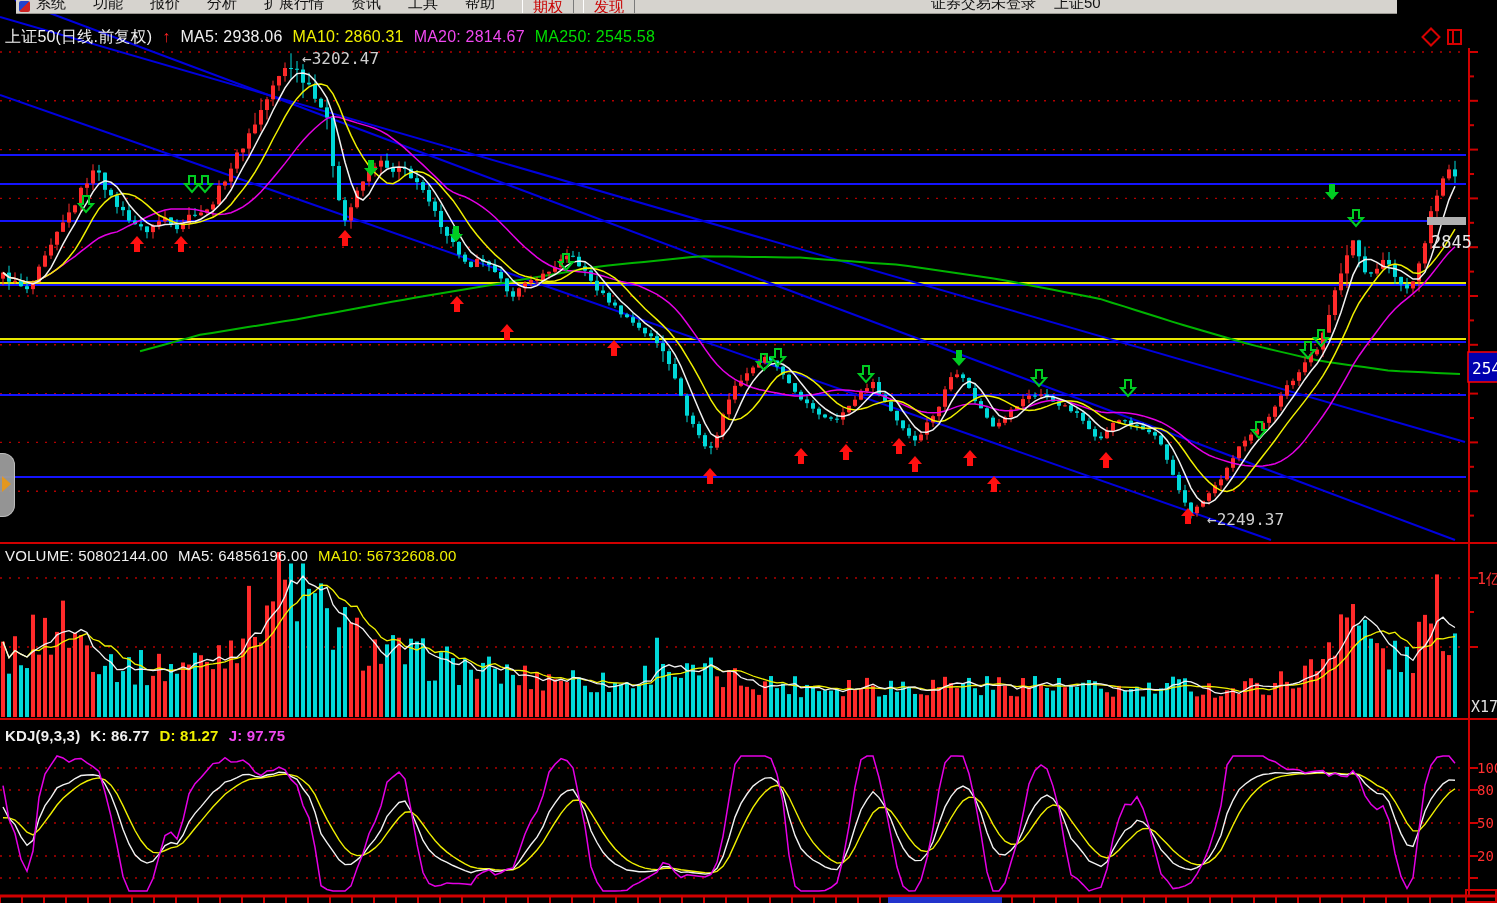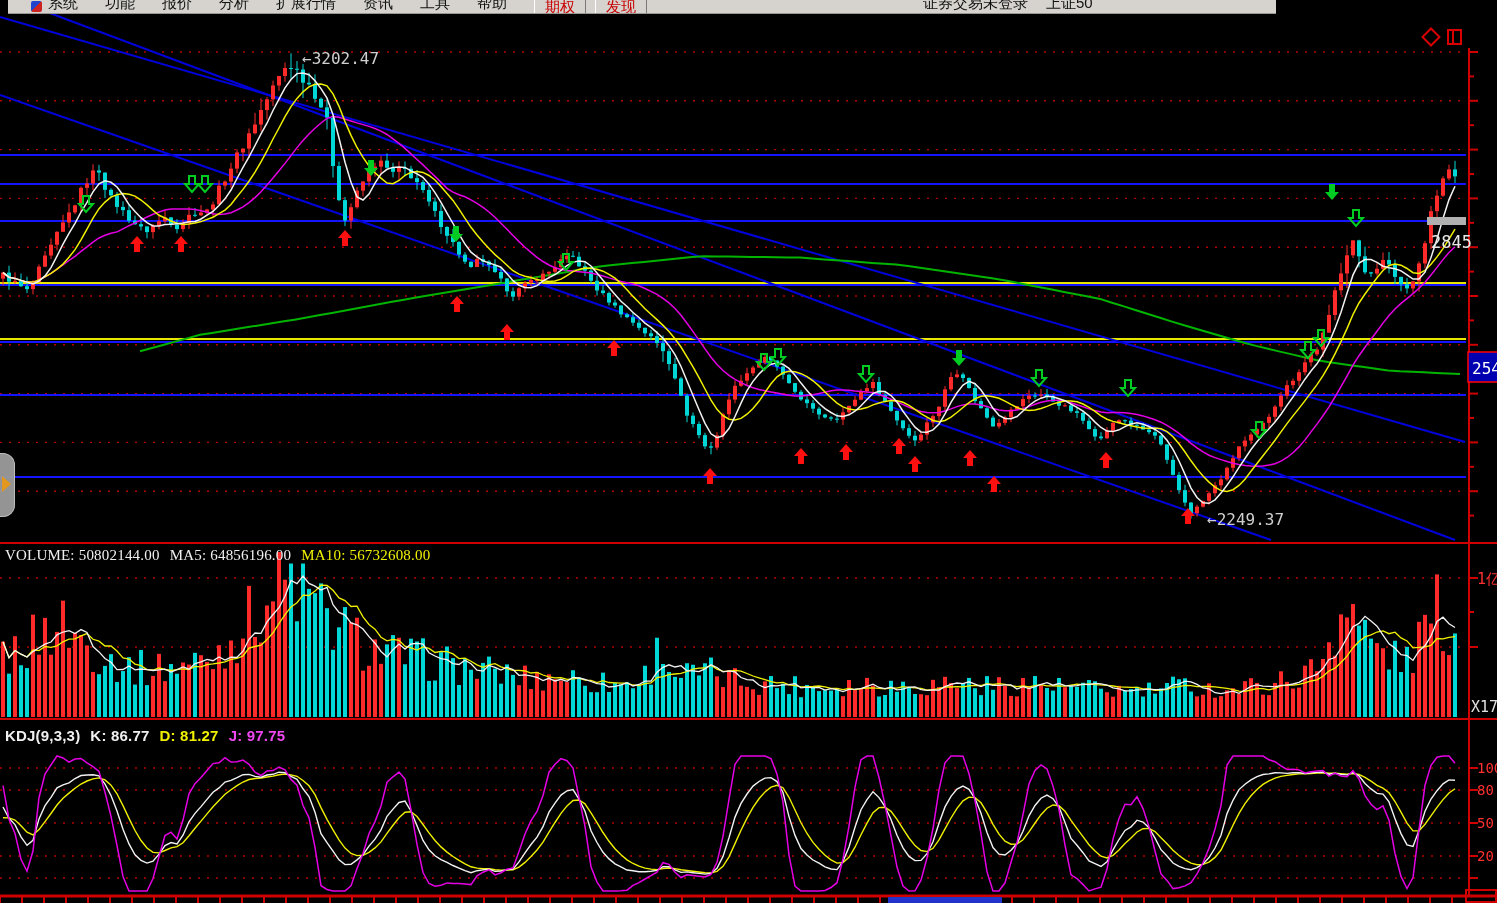--- a/index.html
+++ b/index.html
@@ -1,34 +1,34 @@
 <!DOCTYPE html>
 <html><head>
 <meta charset="utf-8">
 <style>
   html,body{margin:0;padding:0;background:#222;}
   .screen{position:relative;width:1497px;height:903px;background:#000;overflow:hidden;
           font-family:"Liberation Sans","DejaVu Sans",sans-serif;}
   svg{position:absolute;left:0;top:0;}
   
-  .menubar{position:absolute;left:8px;top:0;width:1248px;height:13px;background:#d6d3ce;
-           overflow:hidden;z-index:5;border-bottom:1px solid #9a9792;padding-left:20px;}
+  .menubar{position:absolute;left:16px;top:0;width:1381px;height:13px;background:#d6d3ce;
+           overflow:hidden;z-index:5;border-bottom:1px solid #9a9792;}
   .menurow{display:flex;align-items:flex-start;font-size:15px;line-height:17px;margin-top:-6px;color:#111;}
   .appicon{width:11px;height:11px;margin:7px 6px 0 3px;background:linear-gradient(135deg,#2244cc 50%,#cc2222 50%);
            border-radius:2px;flex:0 0 auto;}
   .mitem{margin-right:27px;white-space:nowrap;cursor:default;}
   .mbtn{color:#c80000;background:#d6d3ce;border:1px solid;border-color:#ffffff #7a7a7a #7a7a7a #ffffff;
         padding:3px 10px 6px 10px;margin-right:9px;white-space:nowrap;}
   .mstatus{position:absolute;left:915px;top:-6px;font-size:15px;line-height:17px;color:#111;white-space:nowrap;}
   .mstatus span{margin-right:18px;}
   
   .trow{position:absolute;left:5px;z-index:4;font-size:16px;white-space:nowrap;letter-spacing:.2px;}
   .trow span{margin-right:10px;}
   .titlebar{top:27px;}
-  .voltitle{top:547px;font-size:15px;font-family:Liberation Serif, serif;}
+  .voltitle{top:547px;font-size:15px;}
   .kdjtitle{top:727px;font-size:15px;font-weight:bold;}
   .c-w{color:#f0f0f0}.c-y{color:#f0f000}.c-m{color:#f048f0}.c-g{color:#00dc00}
   .arrow-up-ic{color:#ff2020;font-weight:bold;margin-right:6px;}
   .corner-ics{position:absolute;top:29px;left:1424px;z-index:4;display:flex;align-items:center;}
   .ic-diamond{width:10px;height:10px;border:2px solid #d80000;transform:rotate(45deg);margin-right:9px;}
   .ic-win{width:11px;height:12px;border:2px solid #d80000;position:relative;}
   .ic-win:before{content:"";position:absolute;left:3px;top:0;width:2px;height:12px;background:#d80000;}
   
   .lhandle{position:absolute;left:0;top:453px;width:14px;height:62px;background:#9c9c9c;
            border:1px solid #c8c8c8;border-left:none;border-radius:0 12px 12px 0;z-index:4;opacity:.95;}
@@ -989,20 +989,23 @@
           <span class="mitem">帮助</span>
           <span class="mbtn">期权</span>
           <span class="mbtn">发现</span>
         </span>
     </div>
     <div class="mstatus">
       <span>证券交易未登录</span><span>上证50</span>
     </div>
   </div>
 
+  <div class="trow titlebar">
+    <span class="c-w">上证50(日线.前复权)</span><span class="arrow-up-ic">↑</span><span class="c-w">MA5: 2938.06</span><span class="c-y">MA10: 2860.31</span><span class="c-m">MA20: 2814.67</span><span class="c-g">MA250: 2545.58</span>
+  </div>
   <div class="corner-ics">
     <span class="ic-diamond"></span>
     <span class="ic-win"></span>
   </div>
 
   <div class="trow voltitle">
     <span class="c-w">VOLUME: 50802144.00</span><span class="c-w">MA5: 64856196.00</span><span class="c-y">MA10: 56732608.00</span>
   </div>
 
   <div class="trow kdjtitle">

